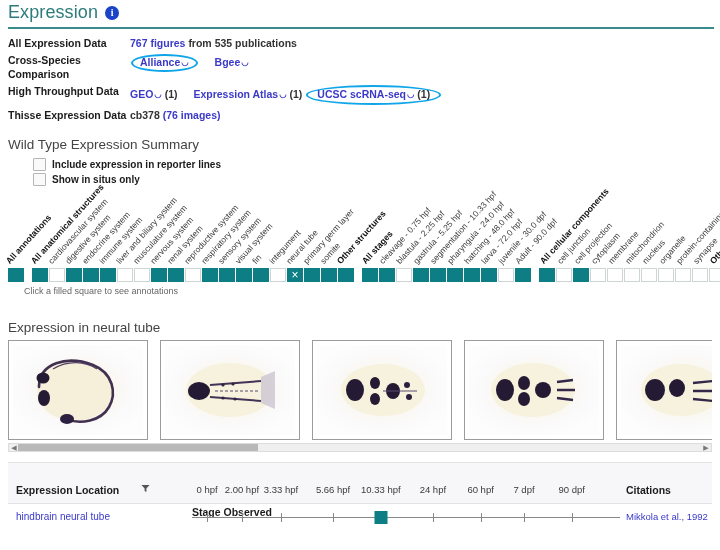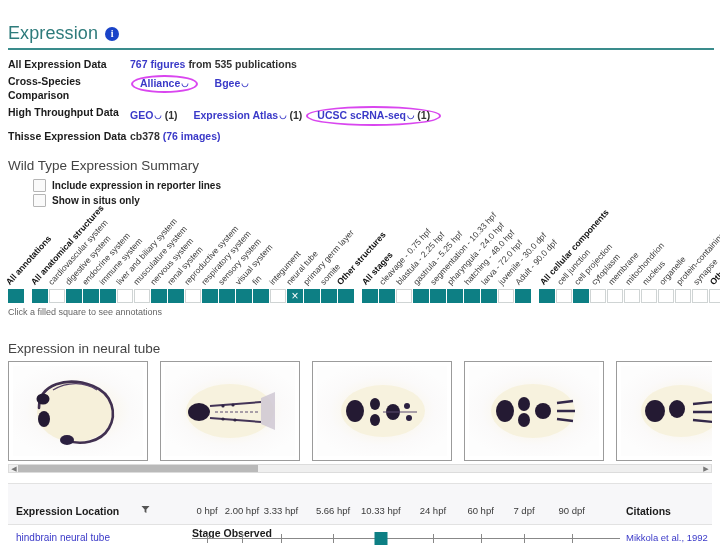--- a/index.html
+++ b/index.html
@@ -5,37 +5,37 @@
   html,body{margin:0;padding:0;}
   body{
     width:720px;height:550px;background:#ffffff;overflow:hidden;
     font-family:"Liberation Sans",sans-serif;
     color:#222;
     -webkit-font-smoothing:antialiased;
   }
   .page{position:relative;width:720px;height:550px;}
 
   
-  .title-row{display:flex;align-items:center;gap:7px;padding:23px 0 4px 8px;}
+  .title-row{display:flex;align-items:center;gap:7px;padding:2px 0 4px 8px;}
   .title-text{font-size:18px;color:#2e7b7b;font-weight:400;letter-spacing:.1px;}
   .info-icon{width:14px;height:14px;border-radius:50%;background:#1a43c8;
     display:inline-flex;align-items:center;justify-content:center;
     color:#fff;font-size:10px;font-weight:700;font-family:"Liberation Serif",serif;line-height:1;}
   .title-rule{height:2px;background:#3a8c8c;margin:0 6px 0 8px;}
 
   
   .meta{margin:8px 8px 0 8px;font-size:10.5px;}
   .meta-row{display:flex;align-items:flex-start;margin-bottom:4px;}
   .meta-label{width:122px;font-weight:700;color:#1b1b1b;line-height:1.28;flex:none;}
   .meta-value{line-height:1.28;color:#333;font-weight:bold;}
   a.lnk{color:#3a39c8;text-decoration:none;}
   .ext{display:inline-block;font-size:8.5px;margin-left:1px;position:relative;top:-1px;}
   .sep{display:inline-block;width:10px;}
   .oval{
-    display:inline-block;border:2px solid #d946ef;border-radius:50%;
+    display:inline-block;border:2px solid #0ea5e9;border-radius:50%;
     padding:0px 7px 1px 7px;margin:0 1px;line-height:1.15;
   }
   .oval-wide{padding:1px 9px 2px 9px;}
 
   
   .sec-title{font-size:13.5px;color:#444;margin:14px 0 6px 8px;font-weight:400;}
   .chk-row{display:flex;align-items:center;gap:6px;margin:0 0 2px 8px;padding-left:25px;}
   .chk{width:11px;height:11px;border:1px solid #b5b5b5;background:#fafafa;border-radius:1px;flex:none;}
   .chk-lbl{font-size:10px;font-weight:700;color:#1b1b1b;}
 
@@ -50,21 +50,21 @@
   .rlbl.bold{font-weight:700;color:#111;font-size:8.7px;}
   .ribbon-cells{position:absolute;left:8px;top:74px;display:flex;}
   .cell{width:16px;height:14px;border:1px solid #cfd4d4;margin-right:1px;background:#fff;box-sizing:border-box;}
   .cell.on{background:#0d7f84;border-color:#0d7f84;}
   .cell.sel{position:relative;}
   .cell.sel::after{
     content:"\00d7";position:absolute;left:0;right:0;top:-3px;text-align:center;
     color:#fff;font-size:12px;line-height:18px;font-family:"Liberation Sans",sans-serif;
   }
   .cell.gap{margin-right:8px;}
-  .ribbon-hint{position:absolute;left:8px;top:92px;font-size:9px;color:#666;}
+  .ribbon-hint{position:absolute;left:24px;top:92px;font-size:9px;color:#666;}
 
   
   .img-sec-title{font-size:13.5px;color:#444;margin:6px 0 5px 8px;font-weight:400;}
   .strip-wrap{position:relative;margin-left:8px;width:704px;}
   .strip{display:flex;gap:12px;height:100px;overflow:hidden;}
   .thumb{width:140px;height:100px;border:1px solid #9b9b9b;background:#fff;
     box-sizing:border-box;padding:4px;flex:none;position:relative;overflow:hidden;}
   .thumb .pic{width:100%;height:100%;position:relative;overflow:hidden;
     background:radial-gradient(ellipse 58% 55% at 50% 50%, #f7f2e0 0%, #faf7ef 45%, #fbfafa 70%, #fdfdfd 100%);}
   .scrollbar{margin-top:3px;height:9px;background:#efefef;border:1px solid #dcdcdc;position:relative;box-sizing:border-box;}

